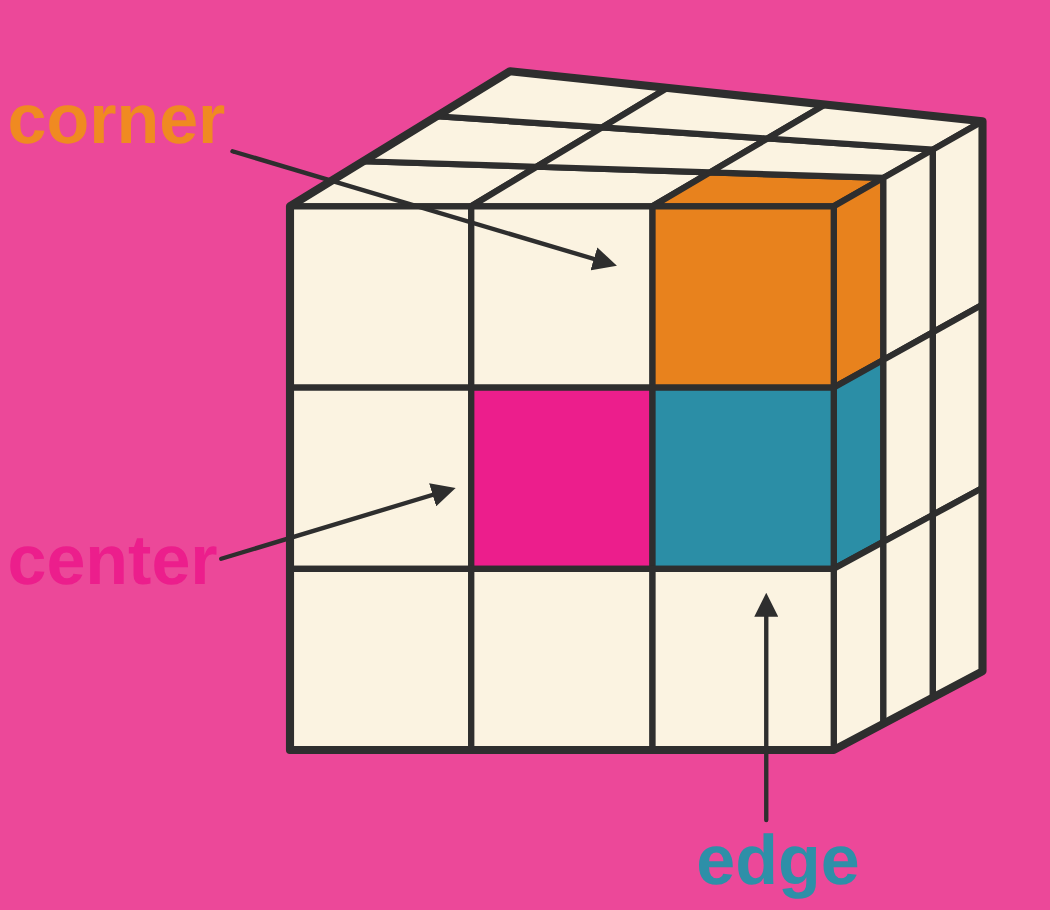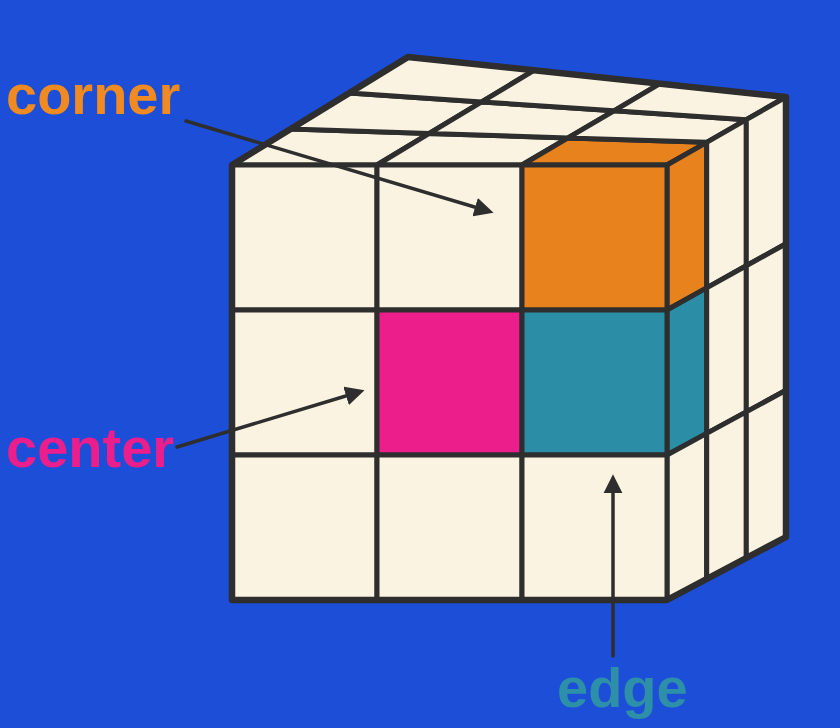--- a/index.html
+++ b/index.html
@@ -4,21 +4,21 @@
 <style>
   html, body {
     margin: 0;
     padding: 0;
     background: #ffffff;
   }
   .stage {
     position: relative;
     width: 840px;
     height: 728px;
-    background: #1d4ed8;
+    background: #ec4899;
     overflow: hidden;
   }
   svg { display: block; }
   .cell {
     stroke-width: 5;
     stroke-linejoin: round;
   }
   .silhouette {
     fill: none;
     stroke-width: 6.5;

